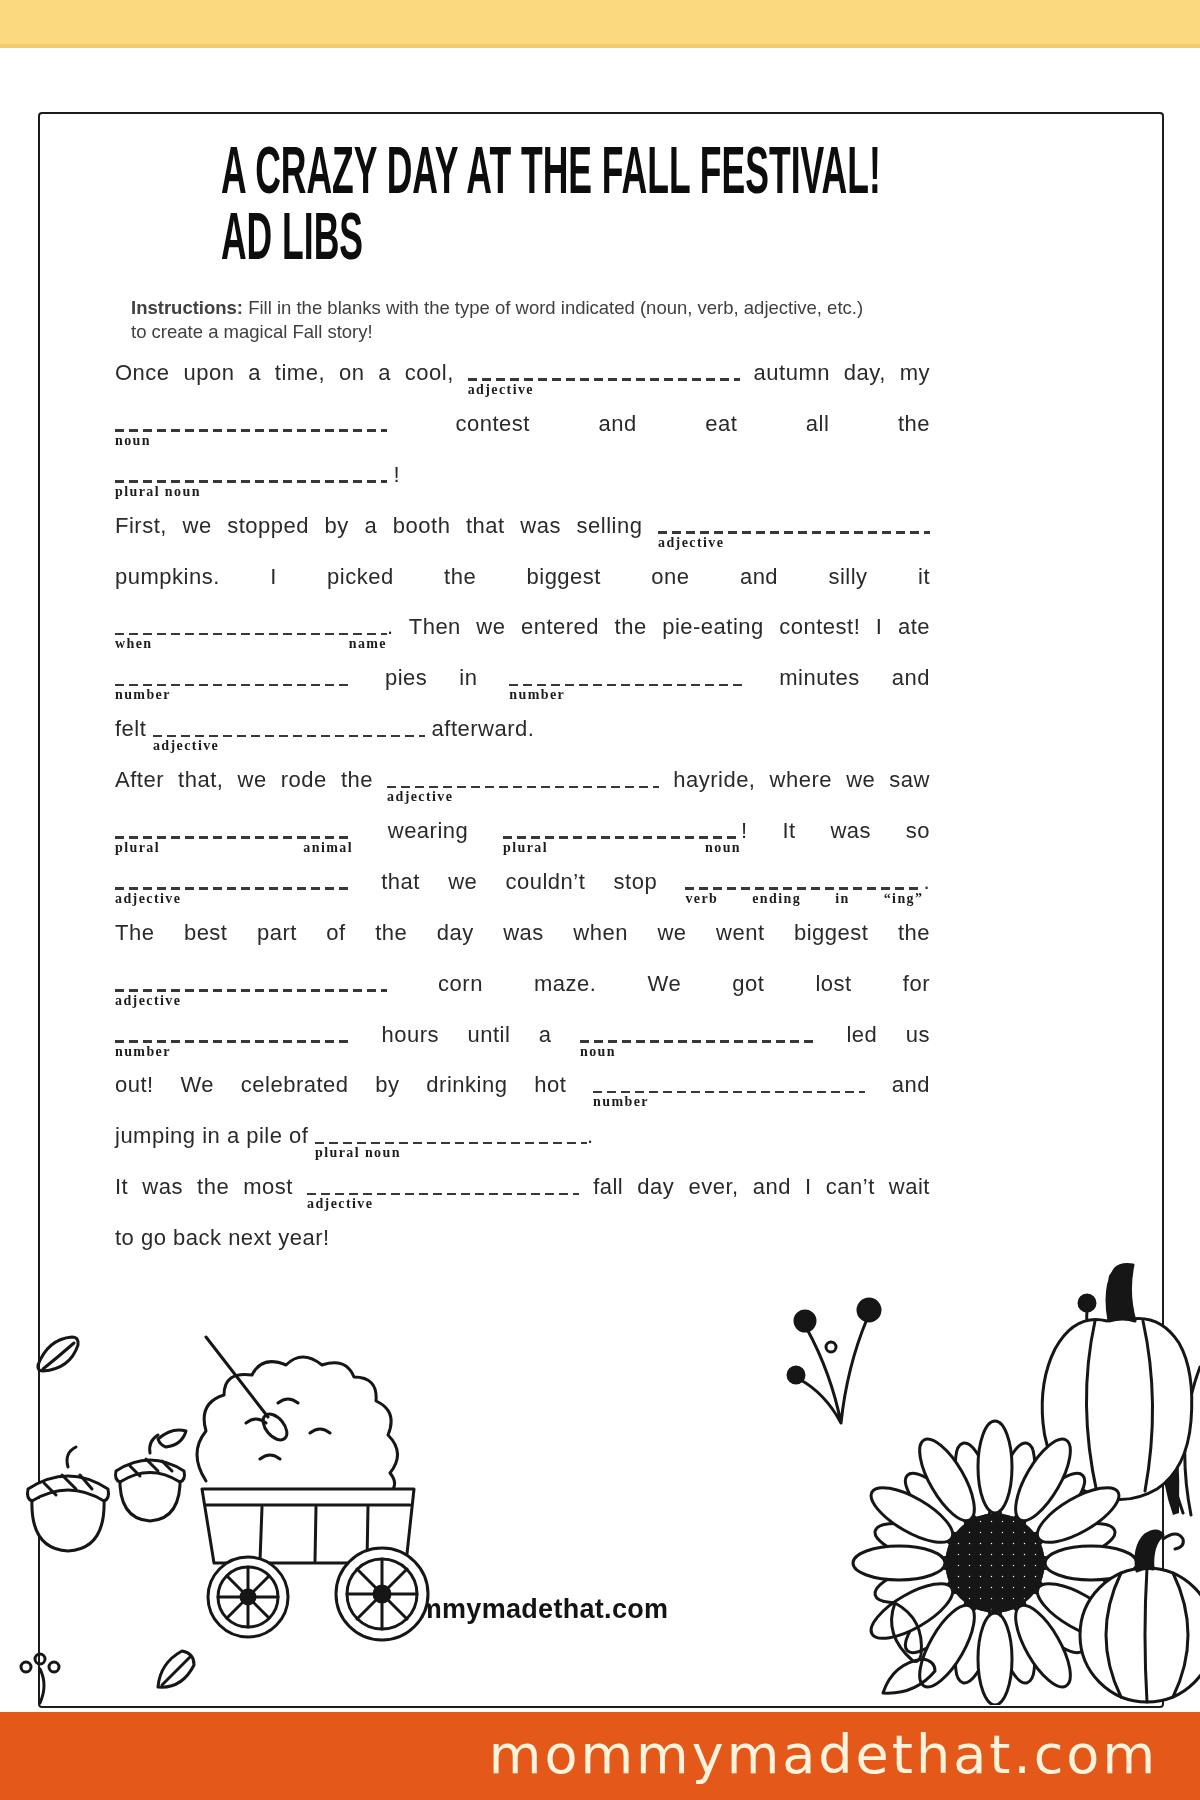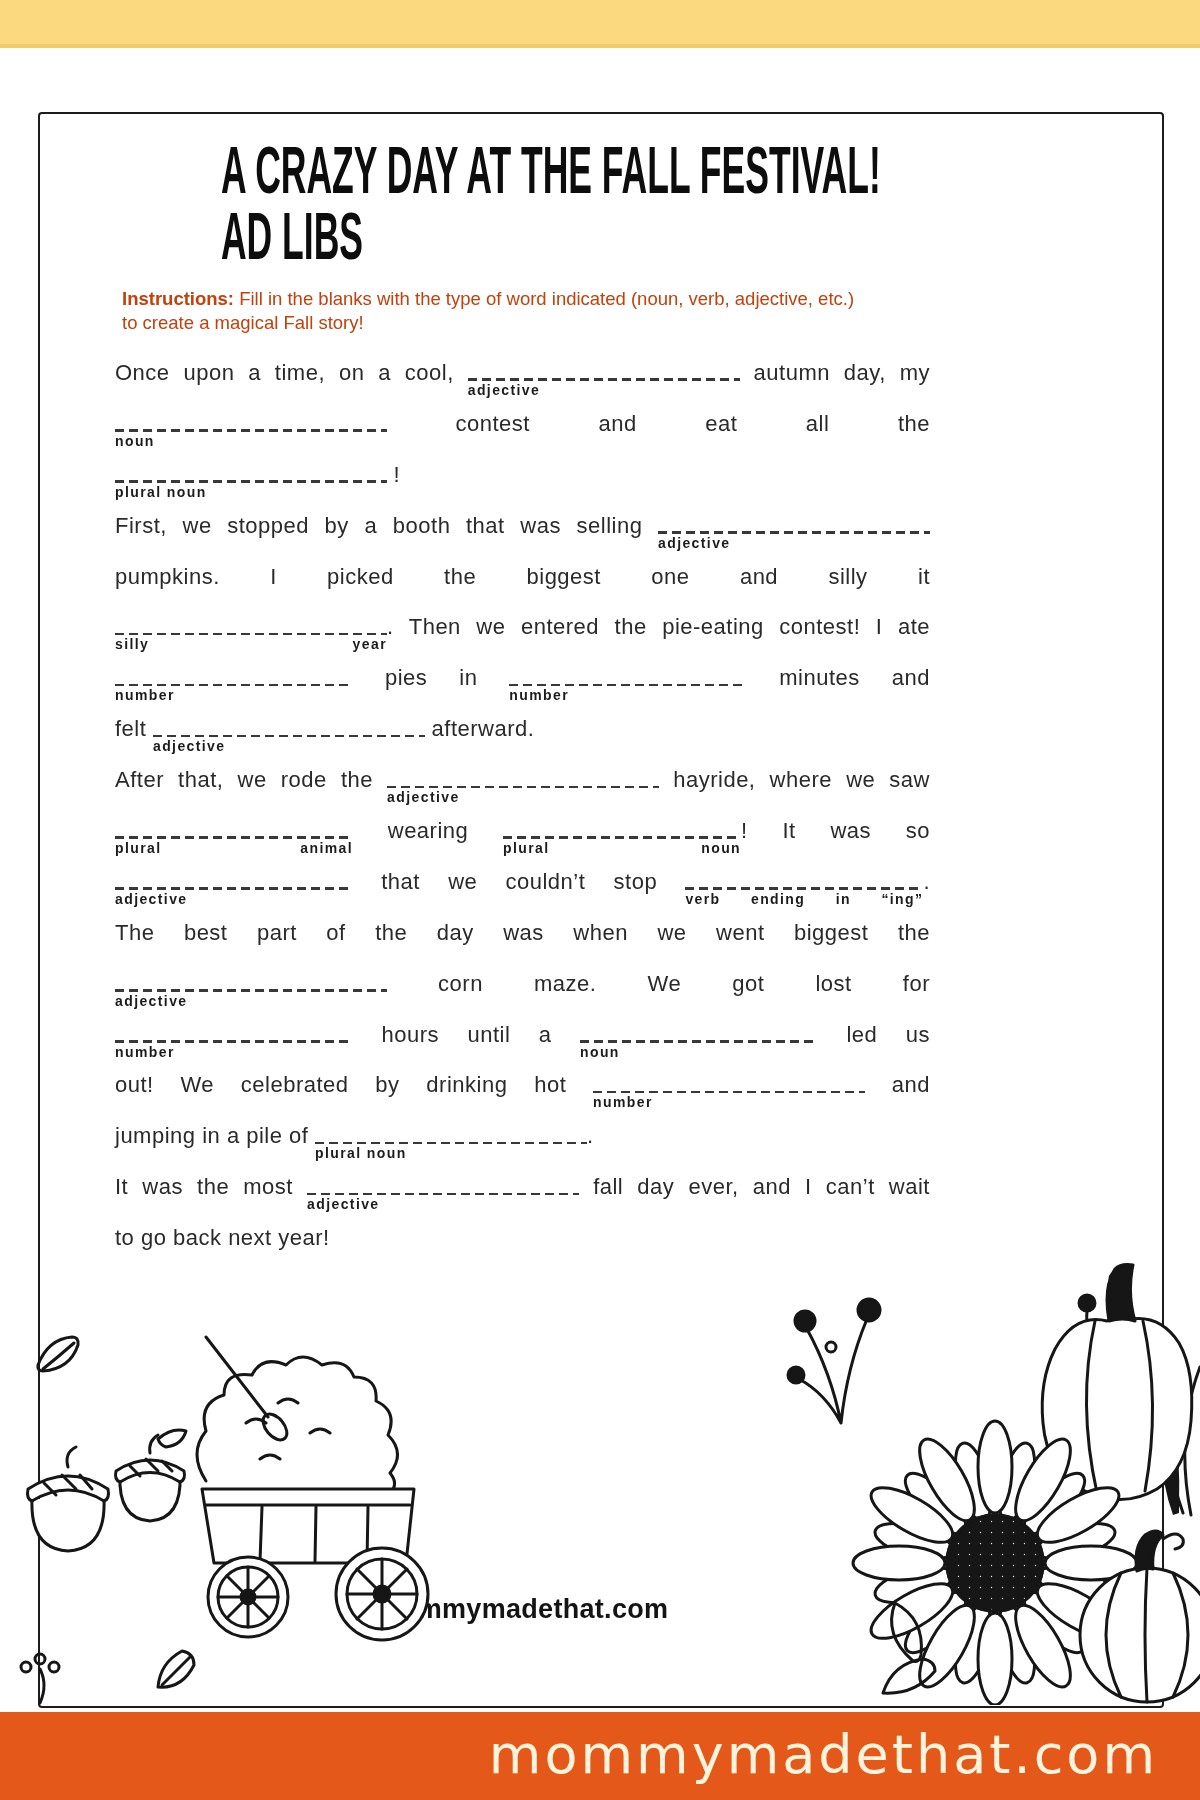--- a/index.html
+++ b/index.html
@@ -13,38 +13,38 @@
   .page-frame{position:absolute;left:38px;top:112px;width:1122px;height:1592px;
               border:2px solid #1c1c1c;border-radius:4px;}
 
   .content{position:absolute;left:115px;top:0;width:815px;}
 
   .title-wrap{position:absolute;left:0;top:140px;width:815px;}
   .title-line{font-weight:800;color:#0d0d0d;white-space:nowrap;line-height:62px;}
   .t1{font-size:48px;transform:scale(0.74,1.38);}
   .t2{font-size:48px;transform:scale(0.74,1.38);margin-top:4px;}
 
-  .instructions{position:absolute;left:0;top:280px;width:815px;margin:7px;
-                font-size:18.5px;line-height:24px;color:#c2410c;white-space:nowrap;}
+  .instructions{position:absolute;left:0;top:280px;width:815px;margin:16px;
+                font-size:18.5px;line-height:24px;color:#404040;white-space:nowrap;}
   .instructions strong{font-weight:700;}
 
   .story{position:absolute;left:0;top:348px;width:815px;font-size:22px;
          letter-spacing:0.5px;color:#2a2a2a;}
   .story-line{position:relative;height:50.9px;line-height:50.9px;
               text-align:left;text-align-last:left;white-space:normal;}
   .story-line.just{text-align:justify;text-align-last:justify;text-justify:inter-word;}
 
   .blank{display:inline-block;position:relative;width:272px;height:12px;
          vertical-align:baseline;}
   .story-line.two .blank{width:238px;}
   .blank::after{content:"";position:absolute;left:0;right:0;bottom:-1px;height:2.6px;
          background:repeating-linear-gradient(90deg,#383838 0 9px,transparent 9px 14px);}
   .blank-label{position:absolute;top:14px;left:0;right:0;text-align:right;
          font-size:14px;font-weight:600;letter-spacing:1.4px;line-height:16px;
-         color:#1c1c1c;white-space:nowrap;}
+         color:#1c1c1c;white-space:nowrap;font-family:Liberation Serif, serif;}
 
   .site-credit{position:absolute;left:0;top:1594px;width:815px;text-align:center;
          font-size:27px;font-weight:700;letter-spacing:0.3px;color:#141414;}
 
   .deco{position:absolute;pointer-events:none;}
   .deco-left{left:10px;top:1303px;width:420px;height:402px;}
   .deco-right{left:755px;top:1263px;width:445px;height:442px;}
 
   .footer-bar{position:absolute;left:0;top:1712px;width:1200px;height:88px;
          background:var(--c-footer,#E4591A);}
@@ -67,21 +67,21 @@
     </div>
 
     <p class="instructions"><strong>Instructions:</strong><span> Fill in the blanks with the type of word indicated (noun, verb, adjective, etc.)</span><br><span>to create a magical Fall story!</span></p>
 
     <div class="story" id="story">
         <div class="story-line just">Once upon a time, on a cool, <span class="blank"><span class="blank-label">adjective</span></span> autumn day, my</div>
         <div class="story-line just"><span class="blank"><span class="blank-label">noun</span></span> contest and eat all the</div>
         <div class="story-line"><span class="blank"><span class="blank-label">plural noun</span></span> !</div>
         <div class="story-line just">First, we stopped by a booth that was selling <span class="blank"><span class="blank-label">adjective</span></span></div>
         <div class="story-line just">pumpkins. I picked the biggest one and silly it</div>
-        <div class="story-line just"><span class="blank"><span class="blank-label">silly year</span></span>. Then we entered the pie-eating contest! I ate</div>
+        <div class="story-line just"><span class="blank"><span class="blank-label">when name</span></span>. Then we entered the pie-eating contest! I ate</div>
         <div class="story-line just two"><span class="blank"><span class="blank-label">number</span></span> pies in <span class="blank"><span class="blank-label">number</span></span> minutes and</div>
         <div class="story-line">felt <span class="blank"><span class="blank-label">adjective</span></span> afterward.</div>
         <div class="story-line just">After that, we rode the <span class="blank"><span class="blank-label">adjective</span></span> hayride, where we saw</div>
         <div class="story-line just two"><span class="blank"><span class="blank-label">plural animal</span></span> wearing <span class="blank"><span class="blank-label">plural noun</span></span>! It was so</div>
         <div class="story-line just two"><span class="blank"><span class="blank-label">adjective</span></span> that we couldn’t stop <span class="blank"><span class="blank-label">verb ending in “ing”</span></span>.</div>
         <div class="story-line just">The best part of the day was when we went biggest the</div>
         <div class="story-line just"><span class="blank"><span class="blank-label">adjective</span></span> corn maze. We got lost for</div>
         <div class="story-line just two"><span class="blank"><span class="blank-label">number</span></span> hours until a <span class="blank"><span class="blank-label">noun</span></span> led us</div>
         <div class="story-line just">out! We celebrated by drinking hot <span class="blank"><span class="blank-label">number</span></span> and</div>
         <div class="story-line">jumping in a pile of <span class="blank"><span class="blank-label">plural noun</span></span>.</div>

